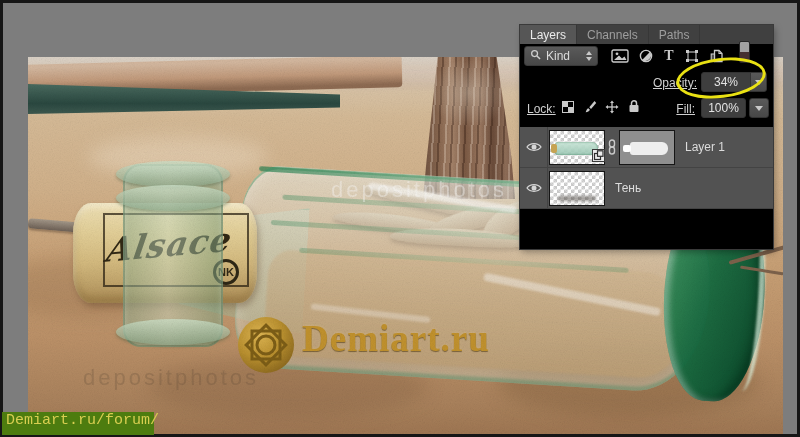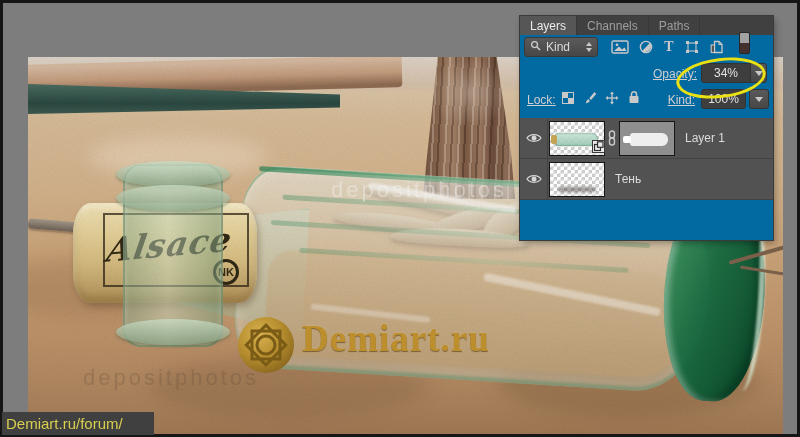--- a/index.html
+++ b/index.html
@@ -89,21 +89,21 @@
     box-shadow:0 2px 2px rgba(80,60,45,.4); }
   .twig { position:absolute; background:#7d624b; border-radius:2px; }
   .stockwm { position:absolute; font-size:22px; letter-spacing:3px; color:rgba(255,255,255,.38); }
   .stockwm.dark { color:rgba(100,78,58,.28); }
   .wm-logo { position:absolute; left:208px; top:258px; width:60px; height:60px; }
   .wm-text { position:absolute; left:274px; top:260px; font-family:"Liberation Serif", serif;
     font-weight:bold; font-size:37px; letter-spacing:1px; color:#c2922d;
     text-shadow:0 1px 1px rgba(60,40,5,.55), 0 0 3px rgba(255,222,140,.35); }
   .noise { position:absolute; left:0; top:0; mix-blend-mode:multiply; opacity:.2; pointer-events:none; }
   
-  .panel { position:absolute; left:520px; top:16px; width:253px; height:224px; background:#0369a1;
+  .panel { position:absolute; left:520px; top:25px; width:253px; height:224px; background:#000000;
     box-shadow:0 0 0 1px #3a3a3a, 2px 3px 7px rgba(0,0,0,.35); font-size:12px; color:#d6d6d6; }
   .tabs { position:absolute; left:0; top:0; width:100%; height:19px; background:#404040;
     display:flex; }
   .tab { padding:0 10px; display:flex; align-items:center; color:#9e9e9e;
     border-right:1px solid #373737; }
   .tab.active { background:#565656; color:#eaeaea; }
   .select { position:absolute; height:20px; border:1px solid #393939; border-radius:3px;
     background:linear-gradient(180deg,#5a5a5a,#474747); display:flex; align-items:center;
     padding:0 5px; gap:5px; color:#dadada; }
   .select .grow { flex:1; }
@@ -155,23 +155,23 @@
     border-radius:3px 6px 6px 3px; background:#eeeeee; }
   .mini-sil-nub { position:absolute; left:3px; top:14px; width:8px; height:7px;
     background:#fff; border-radius:2px; }
   .so-badge { position:absolute; right:-1px; bottom:-1px; }
   .shadow-smudge { position:absolute; left:8px; bottom:4px; width:38px; height:5px;
     background:rgba(80,75,70,.55); border-radius:3px; filter:blur(1.5px); }
   .layer-name { margin-left:10px; color:#dcdcdc; }
   
   .annotation { position:absolute; left:676px; top:58px; width:90px; height:40px;
     border:3px solid #e9e113; border-radius:50%; transform:rotate(-7deg); z-index:40; }
-  .forum-bar { position:absolute; left:2px; top:412px; width:152px; height:23px; background:#404040;
-    display:flex; align-items:center; padding-left:4px; z-index:50;
-    font-size:15px; color:#d8ce50; }
+  .forum-bar { position:absolute; left:2px; top:412px; width:152px; height:23px; background:#4d7c0f;
+    display:flex; padding-left:4px; z-index:50;
+    font-size:15px; color:#d8ce50;font-family:Liberation Mono, monospace; }
 </style>
 </head>
 <body>
 
 <div id="frame">
 
   <div class="photo">
     <div class="haze"></div>
     <div class="bank-far"></div>
     <div class="bank"></div>
@@ -332,21 +332,21 @@
           <rect x="6.35" y="2.8" width="1.3" height="8.4" fill="#c9c9c9"></rect>
           <rect x="2.8" y="6.35" width="8.4" height="1.3" fill="#c9c9c9"></rect>
         </svg>
     </div>
     <div class="icon-btn" style="left:104px;top:72px">
       <svg width="12" height="14" viewBox="0 0 12 14">
           <rect x="1.5" y="6" width="9" height="7" rx="1" fill="#c9c9c9"></rect>
           <path d="M3.5 6 V4.2 a2.5 2.5 0 0 1 5 0 V6" fill="none" stroke="#c9c9c9" stroke-width="1.5"></path>
         </svg>
     </div>
-    <div class="plabel" style="left:130px;top:77px;width:45px;text-align:right">Kind:</div>
+    <div class="plabel" style="left:130px;top:77px;width:45px;text-align:right">Fill:</div>
     <div class="field" style="left:181px;top:73px;width:45px">
       <span class="val">100%</span>
     </div>
     <div class="mini-btn" style="left:229px;top:73px">
       <span class="tri-down"></span>
     </div>
 
     <div class="layer-list">
 
 

